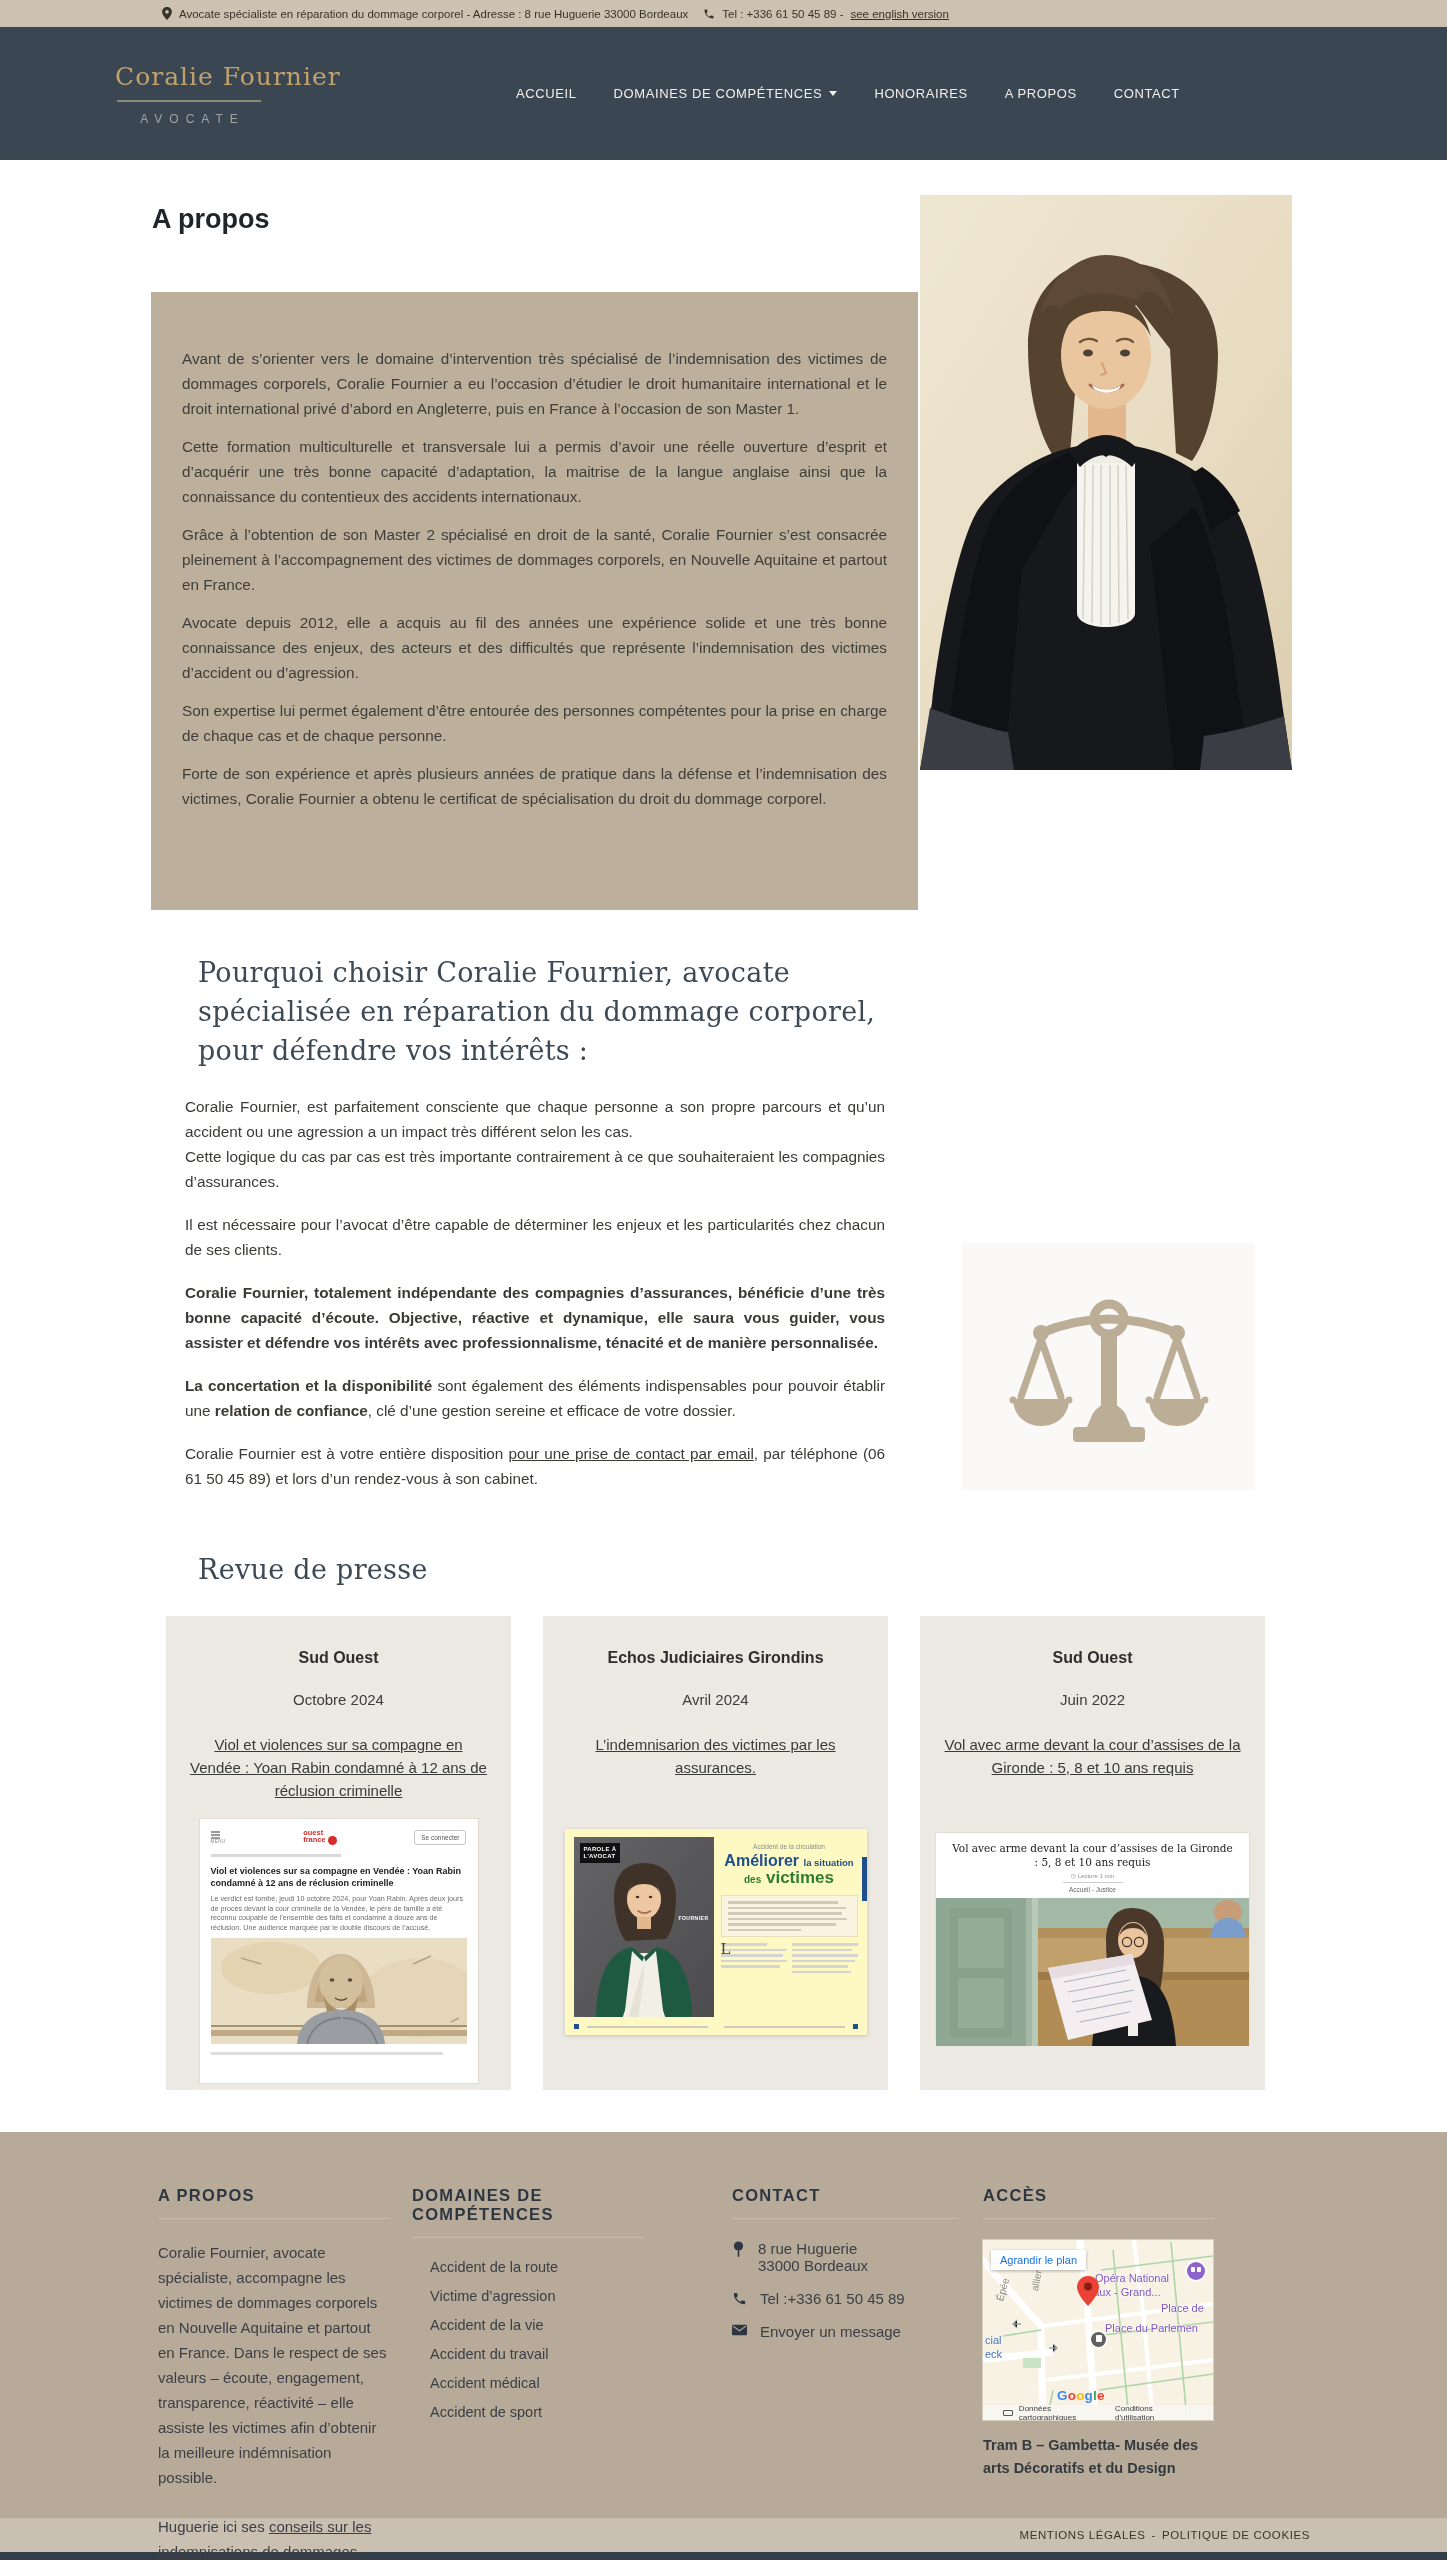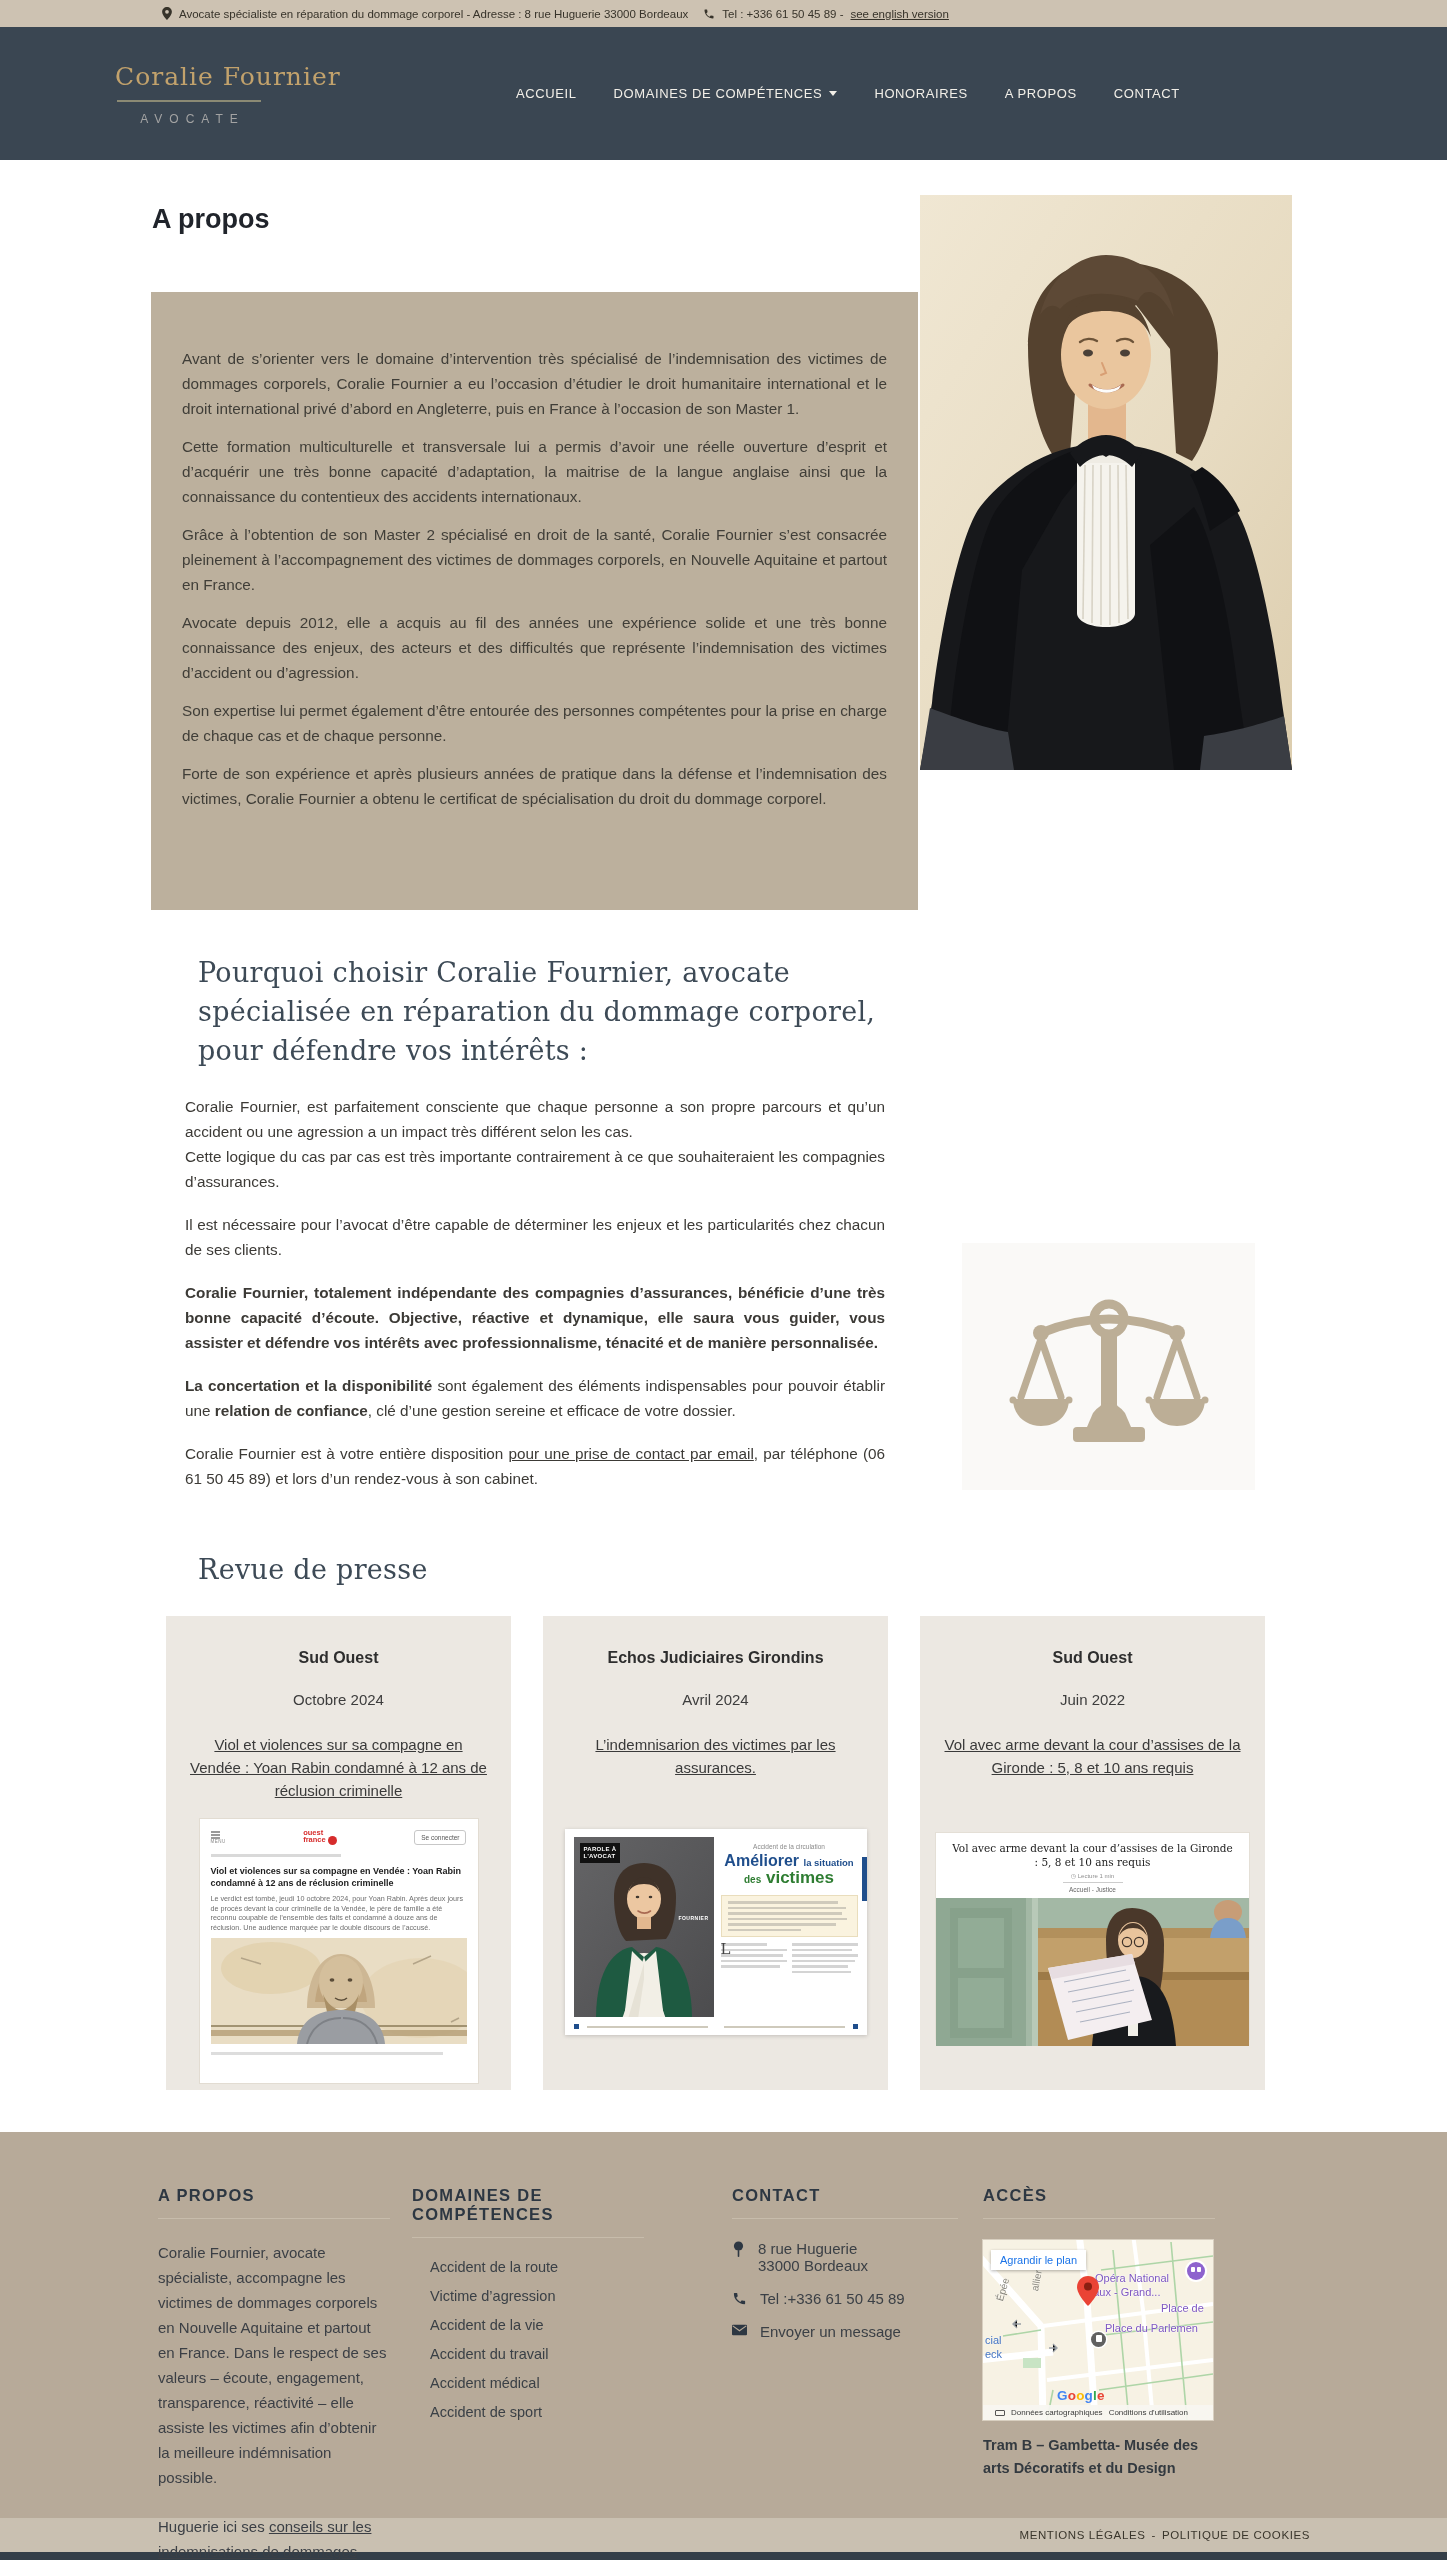--- a/index.html
+++ b/index.html
@@ -67,21 +67,21 @@
   .of-menu .bars { width:9px; height:1.5px; background:#9a9a9a; box-shadow:0 3px 0 #9a9a9a, 0 -3px 0 #9a9a9a; margin:4px 0 3px; }
   .of-logo { color:#d62c2c; font-weight:bold; font-size:7.5px; line-height:7px; text-align:left; }
   .of-dot { display:inline-block; width:9px; height:9px; border-radius:50%; background:#d62c2c; vertical-align:middle; margin-left:2px; }
   .of-btn { border:1px solid #c7c7c7; border-radius:3px; font-size:6.5px; color:#555; padding:3px 6px; }
   .of-crumb { width:130px; height:3px; background:#d9d9d9; margin:7px 0 8px; }
   .of-h { font-size:9px; font-weight:bold; line-height:12px; color:#222; }
   .of-x { font-size:7.2px; line-height:9.6px; color:#6d6d6d; margin-top:5px; text-align:left; }
   .of-sketch { margin-top:6px; }
   .of-cap { width:232px; height:3px; background:#ddd; margin-top:4px; }
   
-  .ejg { width:302px; height:206px; margin:26px auto 0; background:#ffffff; box-shadow:0 1px 4px rgba(0,0,0,.18); padding:8px 9px 18px; display:flex; gap:7px; position:relative; text-align:left; }
+  .ejg { width:302px; height:206px; margin:26px auto 0; background:#fef9c3; box-shadow:0 1px 4px rgba(0,0,0,.18); padding:8px 9px 18px; display:flex; gap:7px; position:relative; text-align:left; }
   .ejg-photo { width:140px; position:relative; overflow:hidden; background:#58585a; }
   .ejg-tag { position:absolute; left:6px; top:6px; background:#111; color:#fff; font-size:6px; font-weight:bold; line-height:7px; padding:3px 4px; z-index:2; letter-spacing:0.3px; }
   .ejg-name { position:absolute; right:5px; top:78px; color:#fff; font-size:5px; font-weight:bold; letter-spacing:0.5px; z-index:2; }
   .ejg-right { flex:1; position:relative; }
   .ejg-kick { font-size:6.5px; color:#8a8a8a; text-align:center; margin-top:6px; line-height:8px; }
   .ejg-h1 { font-size:16px; font-weight:bold; color:#1f4e8c; line-height:15px; margin-top:2px; text-align:center; }
   .ejg-h2 { font-size:9.5px; font-weight:bold; color:#1f4e8c; }
   .ejg-h3 { font-size:17px; font-weight:bold; color:#2e7d32; text-align:center; line-height:16px; }
   .ejg-h3 .small { font-size:10px; }
   .ejg-box { margin-top:7px; background:#faf3df; border:1px solid #e9ddbc; padding:5px 6px; }
@@ -118,21 +118,21 @@
   .map .enlarge { position:absolute; left:8px; top:10px; background:#fff; color:#1a73e8; font-size:11px; padding:4px 9px; box-shadow:0 1px 3px rgba(0,0,0,.3); z-index:3; }
   .map .poi { position:absolute; color:#7e57c2; font-size:11px; text-shadow:0 0 2px #fff, 0 0 2px #fff; z-index:2; white-space:nowrap; }
   .map .street { position:absolute; color:#85837a; font-size:10px; text-shadow:0 0 2px #fff; z-index:2; }
   .map .blue { position:absolute; color:#4374c4; font-size:11px; text-shadow:0 0 2px #fff; z-index:2; }
   .map .poi-ic { position:absolute; right:8px; top:22px; width:18px; height:18px; border-radius:50%; background:#8e63ce; z-index:2; box-shadow:0 0 0 2px #fff; }
   .map .poi-ic i { position:absolute; left:4px; top:5px; width:4px; height:5px; background:#fff; border-radius:1px; box-shadow:6px 0 0 #fff; }
   .map .pin { position:absolute; left:94px; top:36px; z-index:3; }
   .map .tram { position:absolute; left:108px; top:92px; width:15px; height:15px; border-radius:50%; background:#616161; z-index:2; box-shadow:0 0 0 1.5px #fff; }
   .map .tram i { position:absolute; left:4.5px; top:3px; width:6px; height:7px; background:#fff; border-radius:1px; }
   .map .glogo { position:absolute; left:74px; bottom:17px; font-size:13.5px; font-weight:bold; z-index:3; letter-spacing:0.2px; }
-  .map .capbar { position:absolute; left:0; right:0; bottom:0; height:15px; background:rgba(248,246,241,.93); z-index:4; display:flex; align-items:center; font-size:8px; color:#3c3c3c; padding:0 12px; gap:6px; }
+  .map .capbar { position:absolute; left:0; right:0; bottom:0; height:15px; background:rgba(248,246,241,.93); z-index:4; display:flex; align-items:center; font-size:8px; color:#3c3c3c; padding:0 20px; gap:6px; }
   .map .kb { width:10px; height:6px; border:1px solid #555; border-radius:1px; }
   .tram-note { margin-top:14px; font-size:14.5px; line-height:23px; font-weight:bold; color:#333a40; }
   
   .legalbar { height:34px; background:#c9c0b1; display:flex; align-items:center; justify-content:flex-end; padding-right:137px; font-size:11.5px; letter-spacing:0.6px; color:#3a362c; gap:6px; }
   .legalbar a { color:#3a362c; text-decoration:none; }
   .darkstrip { height:8px; background:#343e48; }
 </style>
 </head>
 <body>
 

